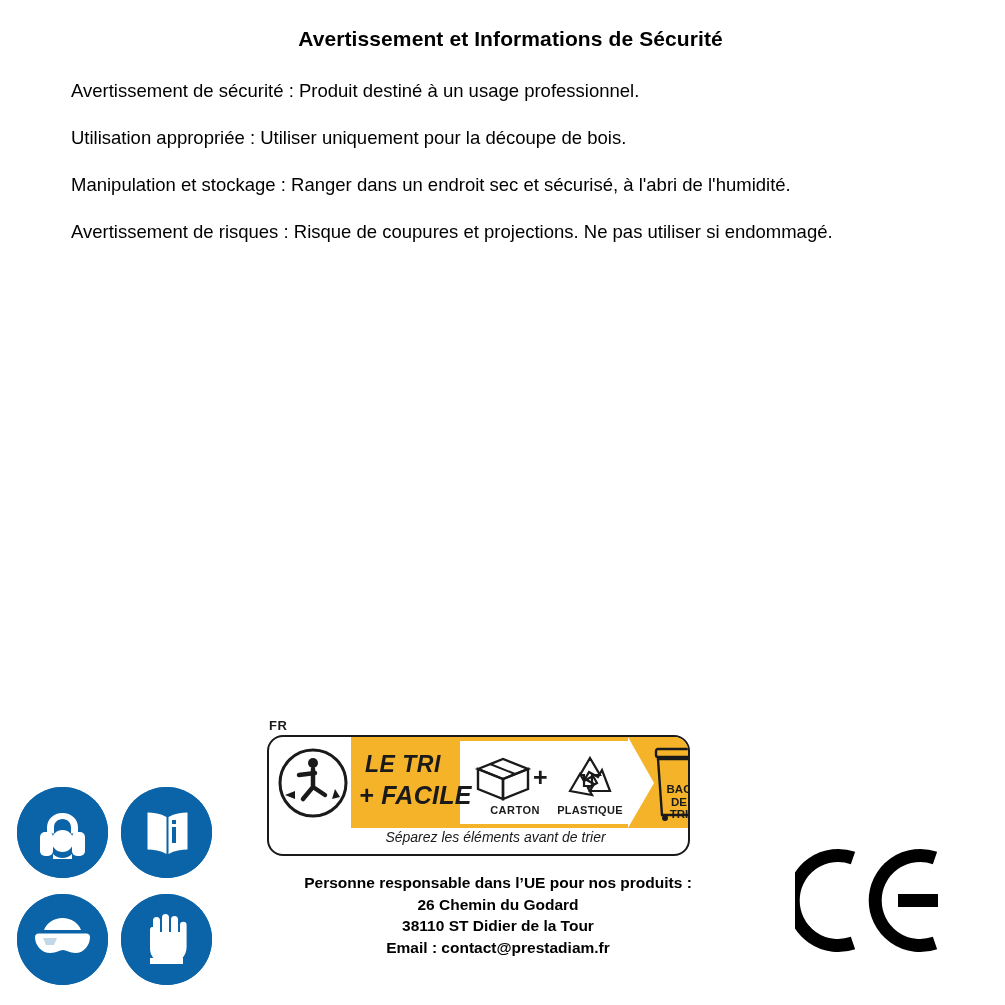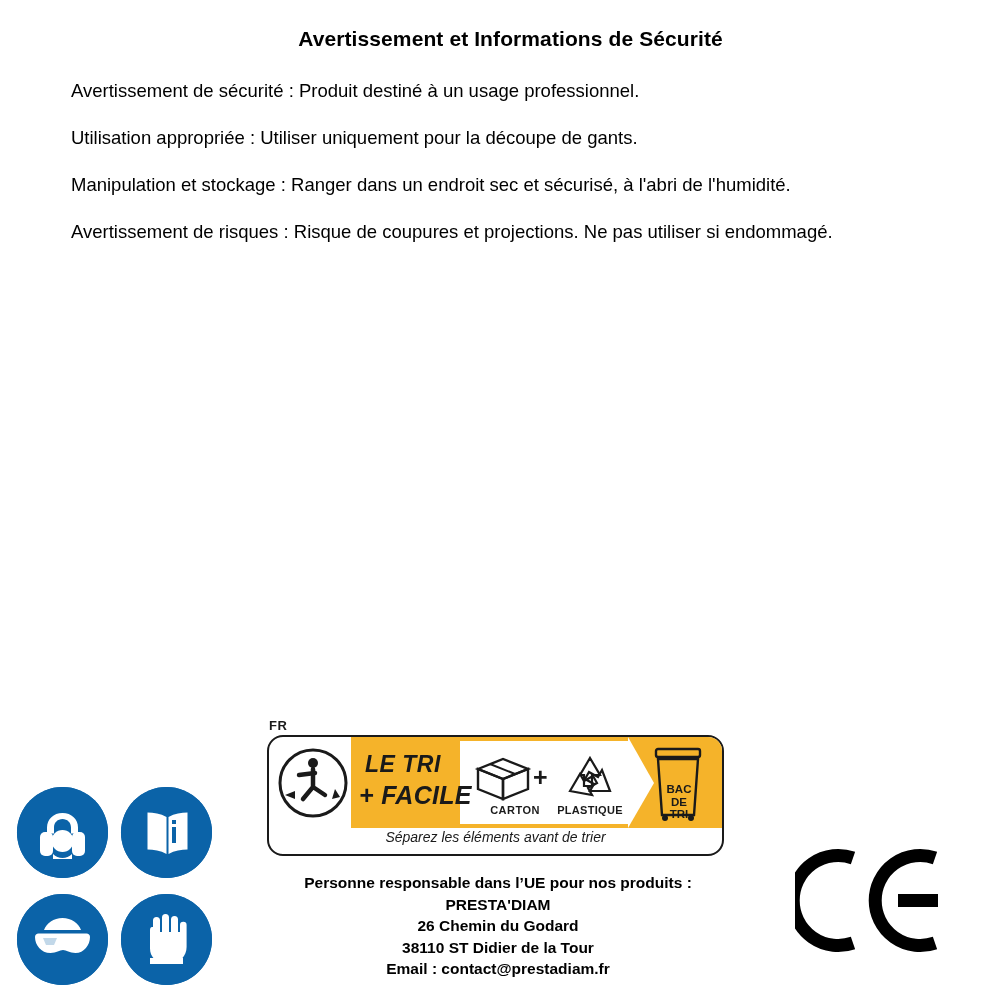--- a/index.html
+++ b/index.html
@@ -83,21 +83,21 @@
     top: 0px;
     font-size: 13px;
     font-weight: bold;
     color: #1a1a1a;
     letter-spacing: 0.5px;
   }
   .tri-box {
     position: absolute;
     left: 0px;
     top: 17px;
-    width: 457px;
+    width: 423px;
     height: 121px;
     border: 2px solid #1a1a1a;
     border-radius: 16px;
     box-sizing: border-box;
     overflow: hidden;
     background: #ffffff;
   }
   .tri-yellow {
     position: absolute;
     left: 82px;
@@ -229,21 +229,21 @@
 </style>
 </head>
 <body>
 
 <div class="page">
 
   <div class="doc-title">Avertissement et Informations de Sécurité</div>
 
   <div class="safety-list">
     <div class="safety-item">Avertissement de sécurité : Produit destiné à un usage professionnel.</div>
-    <div class="safety-item">Utilisation appropriée : Utiliser uniquement pour la découpe de gants.</div>
+    <div class="safety-item">Utilisation appropriée : Utiliser uniquement pour la découpe de bois.</div>
     <div class="safety-item">Manipulation et stockage : Ranger dans un endroit sec et sécurisé, à l'abri de l'humidité.</div>
     <div class="safety-item">Avertissement de risques : Risque de coupures et projections. Ne pas utiliser si endommagé.</div>
   </div>
 
   <div class="picto-grid">
 
     <div class="picto p1">
       <svg width="91" height="91" viewBox="0 0 91 91">
         <circle cx="45.5" cy="45.5" r="45.5" fill="#0b63a8"></circle>
         <path d="M45.5 26c-9 0-15.5 6.2-15.5 14.5v6h7v-6c0-5 3.7-8.5 8.5-8.5s8.5 3.5 8.5 8.5v6h7v-6C61 32.2 54.5 26 45.5 26z" fill="#ffffff"></path>
@@ -339,21 +339,20 @@
       </div>
 
       <div class="tri-footer">Séparez les éléments avant de trier</div>
     </div>
   </div>
 
   <div class="address-block">
     <div>
       <span>Personne responsable dans l’</span><span>UE</span><span> pour nos produits :</span>
     </div>
-    <div>PRESTA'DIAM</div>
     <div>26 Chemin du Godard</div>
     <div>38110 ST Didier de la Tour</div>
     <div>Email : contact@prestadiam.fr</div>
   </div>
 
   <div class="ce-mark">
     <svg width="150" height="105" viewBox="0 0 150 105">
       <path d="M58 10 A45 45 0 1 0 58 95" fill="none" stroke="#000000" stroke-width="13"></path>
       <path d="M140 10 A45 45 0 1 0 140 95" fill="none" stroke="#000000" stroke-width="13"></path>
       <rect x="103" y="46" width="40" height="13" fill="#000000"></rect>

